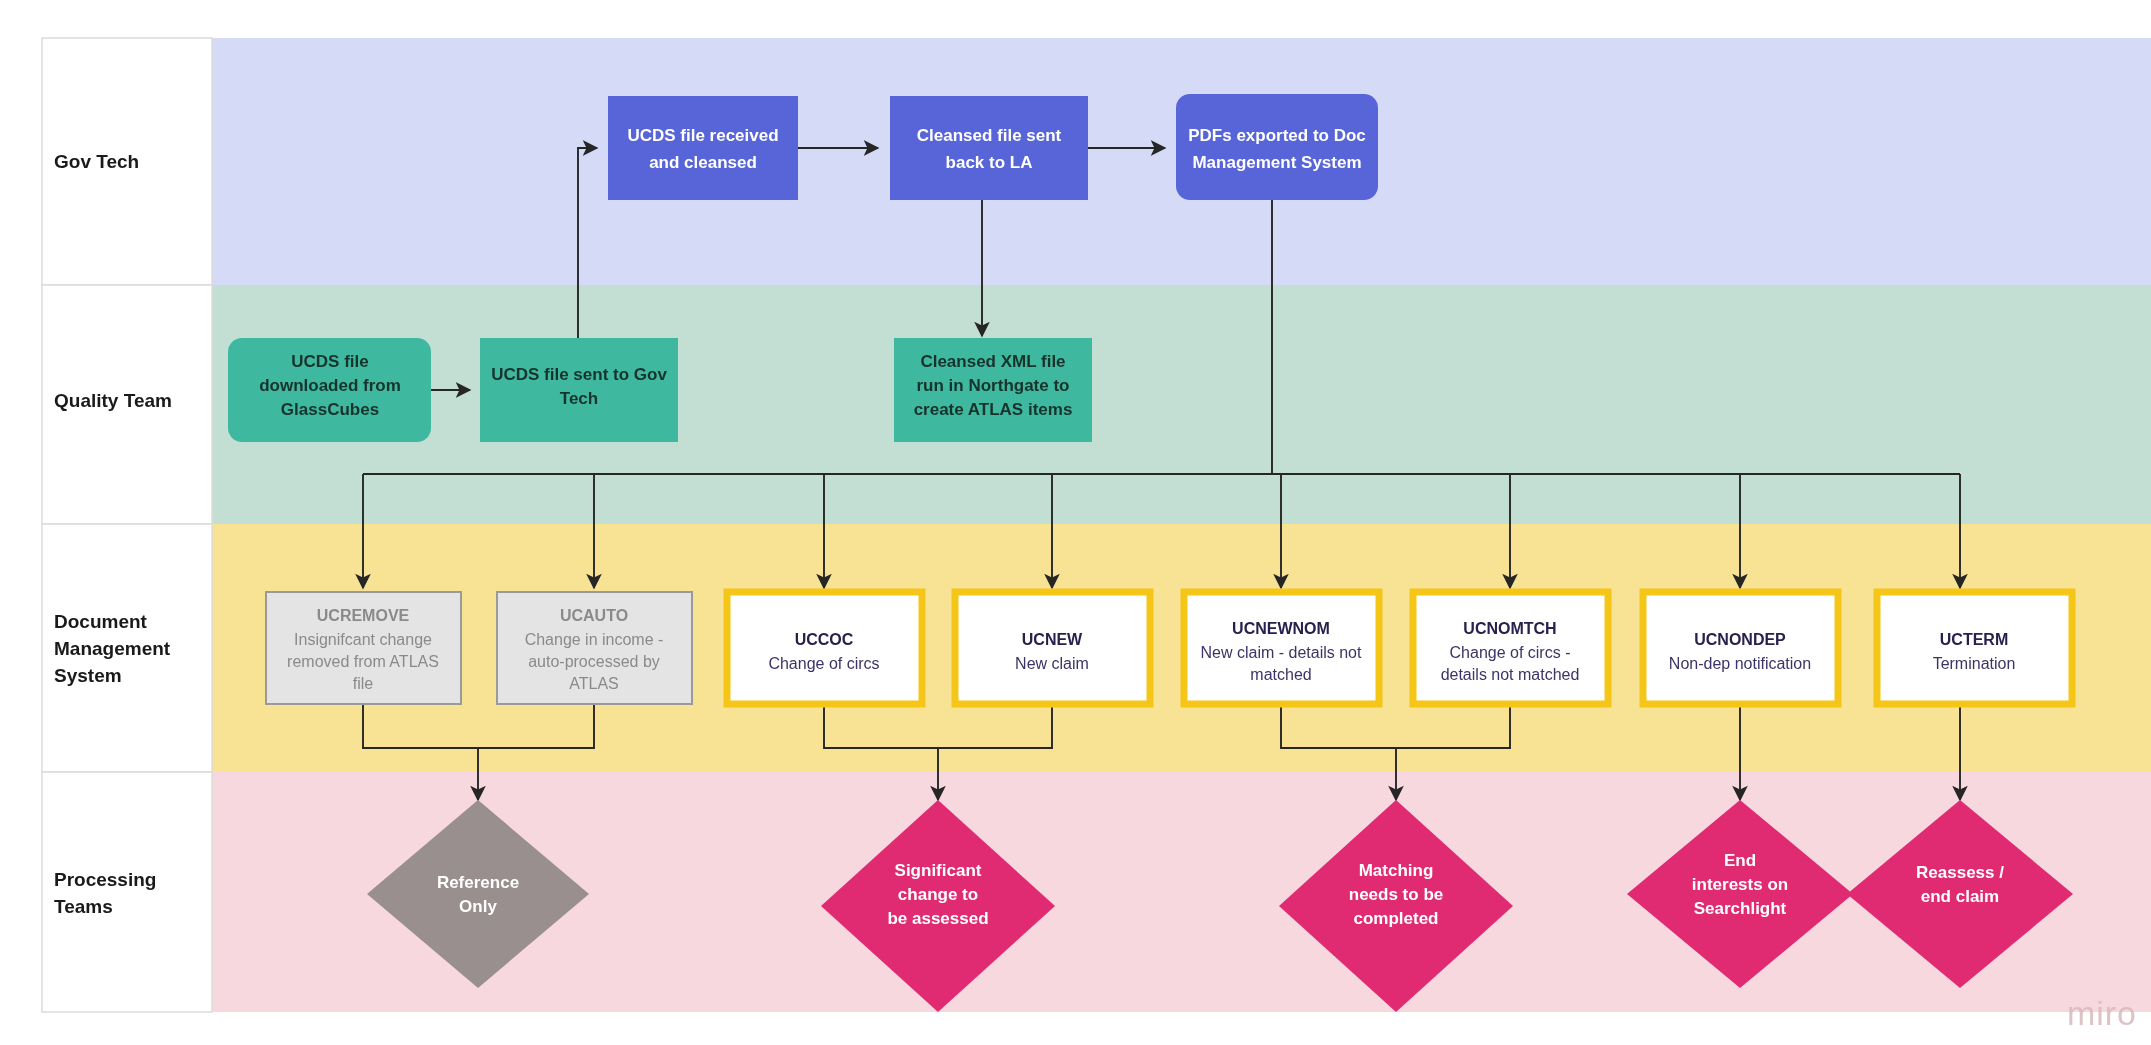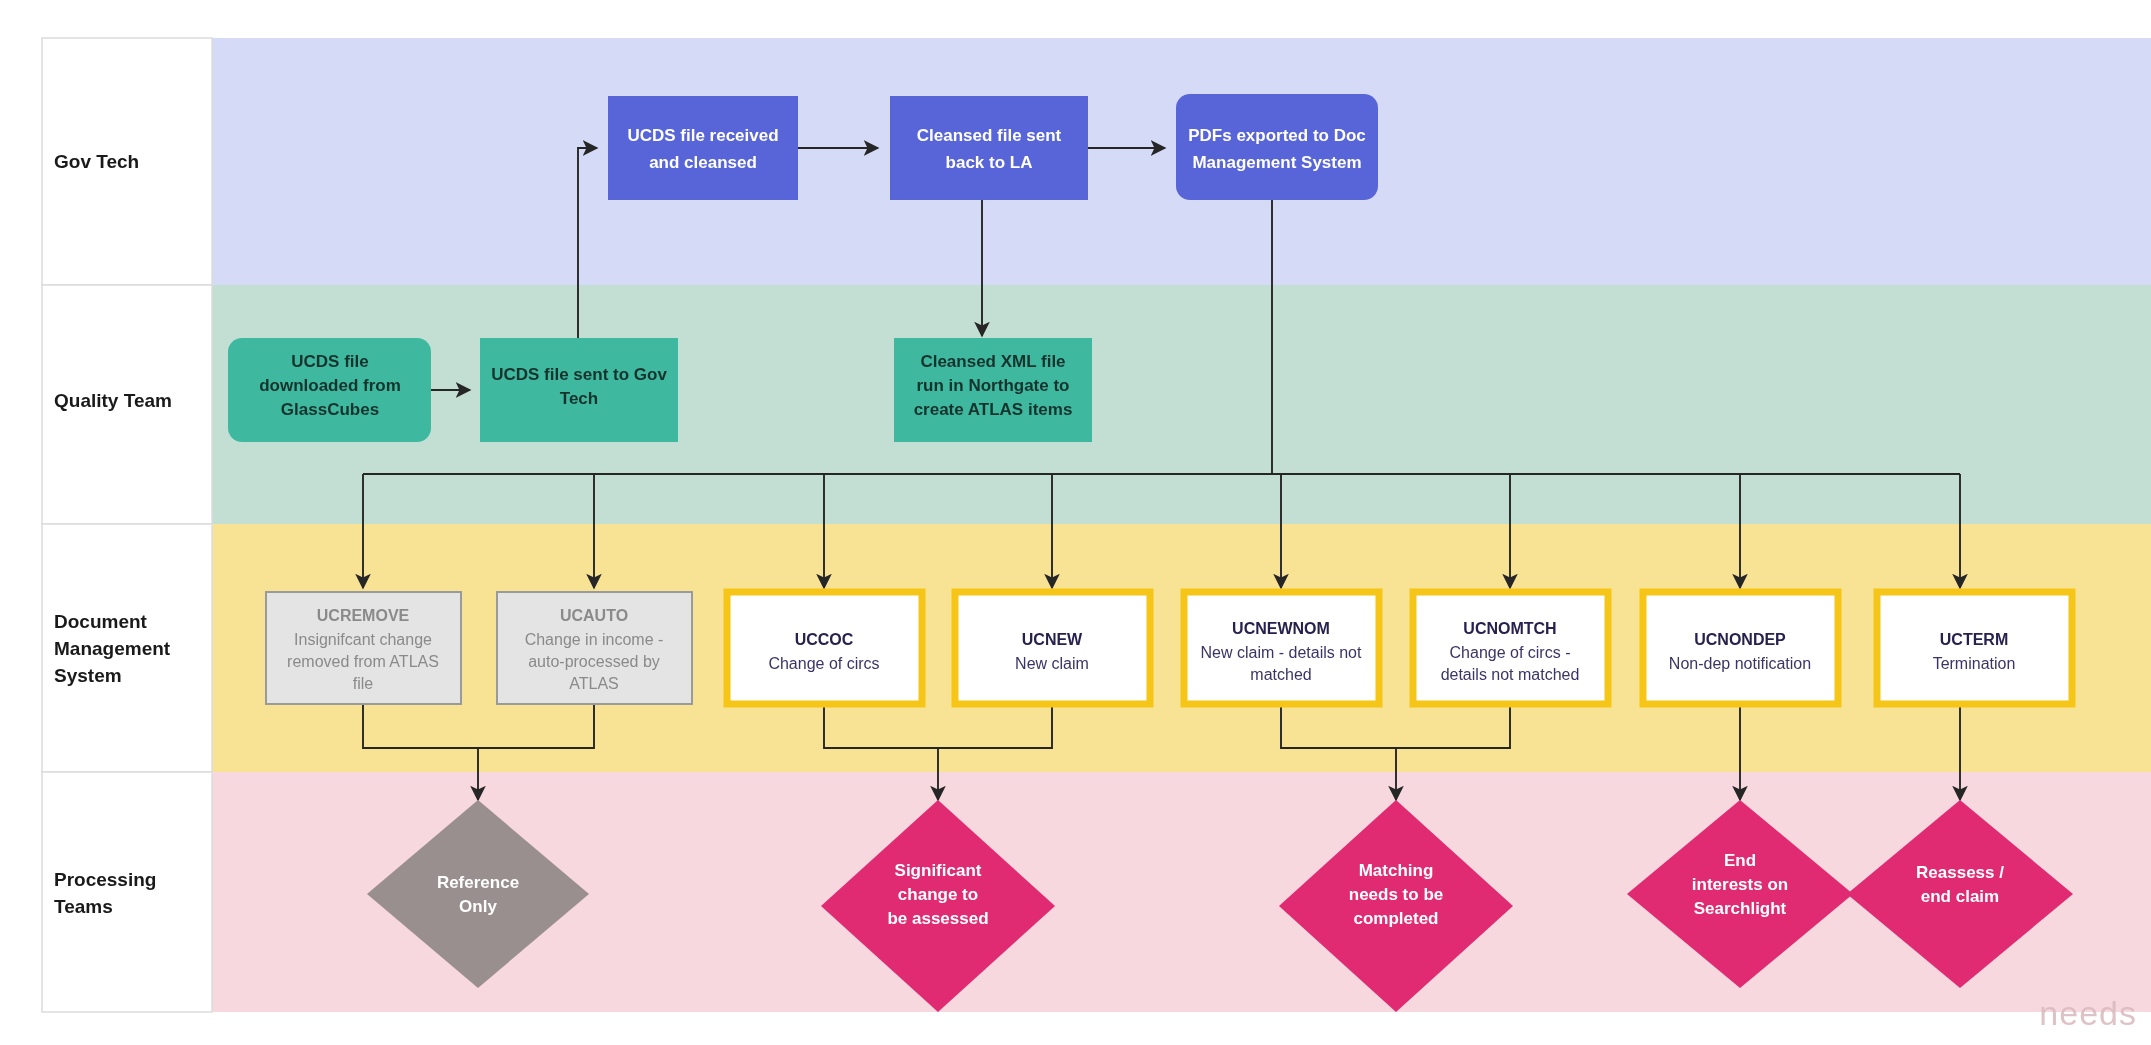--- a/index.html
+++ b/index.html
@@ -219,14 +219,14 @@
     </g>
 
     <g>
       <polygon points="1960,800 2073,894 1960,988 1847,894" fill="#e02b72"></polygon>
       <text x="1960" y="878" text-anchor="middle" font-size="17" font-weight="bold" fill="#ffffff">Reassess /</text>
       <text x="1960" y="902" text-anchor="middle" font-size="17" font-weight="bold" fill="#ffffff">end claim</text>
     </g>
 
   </svg>
 
-  <div class="wm">needs</div>
+  <div class="wm">miro</div>
 </div>
 
 </body></html>

